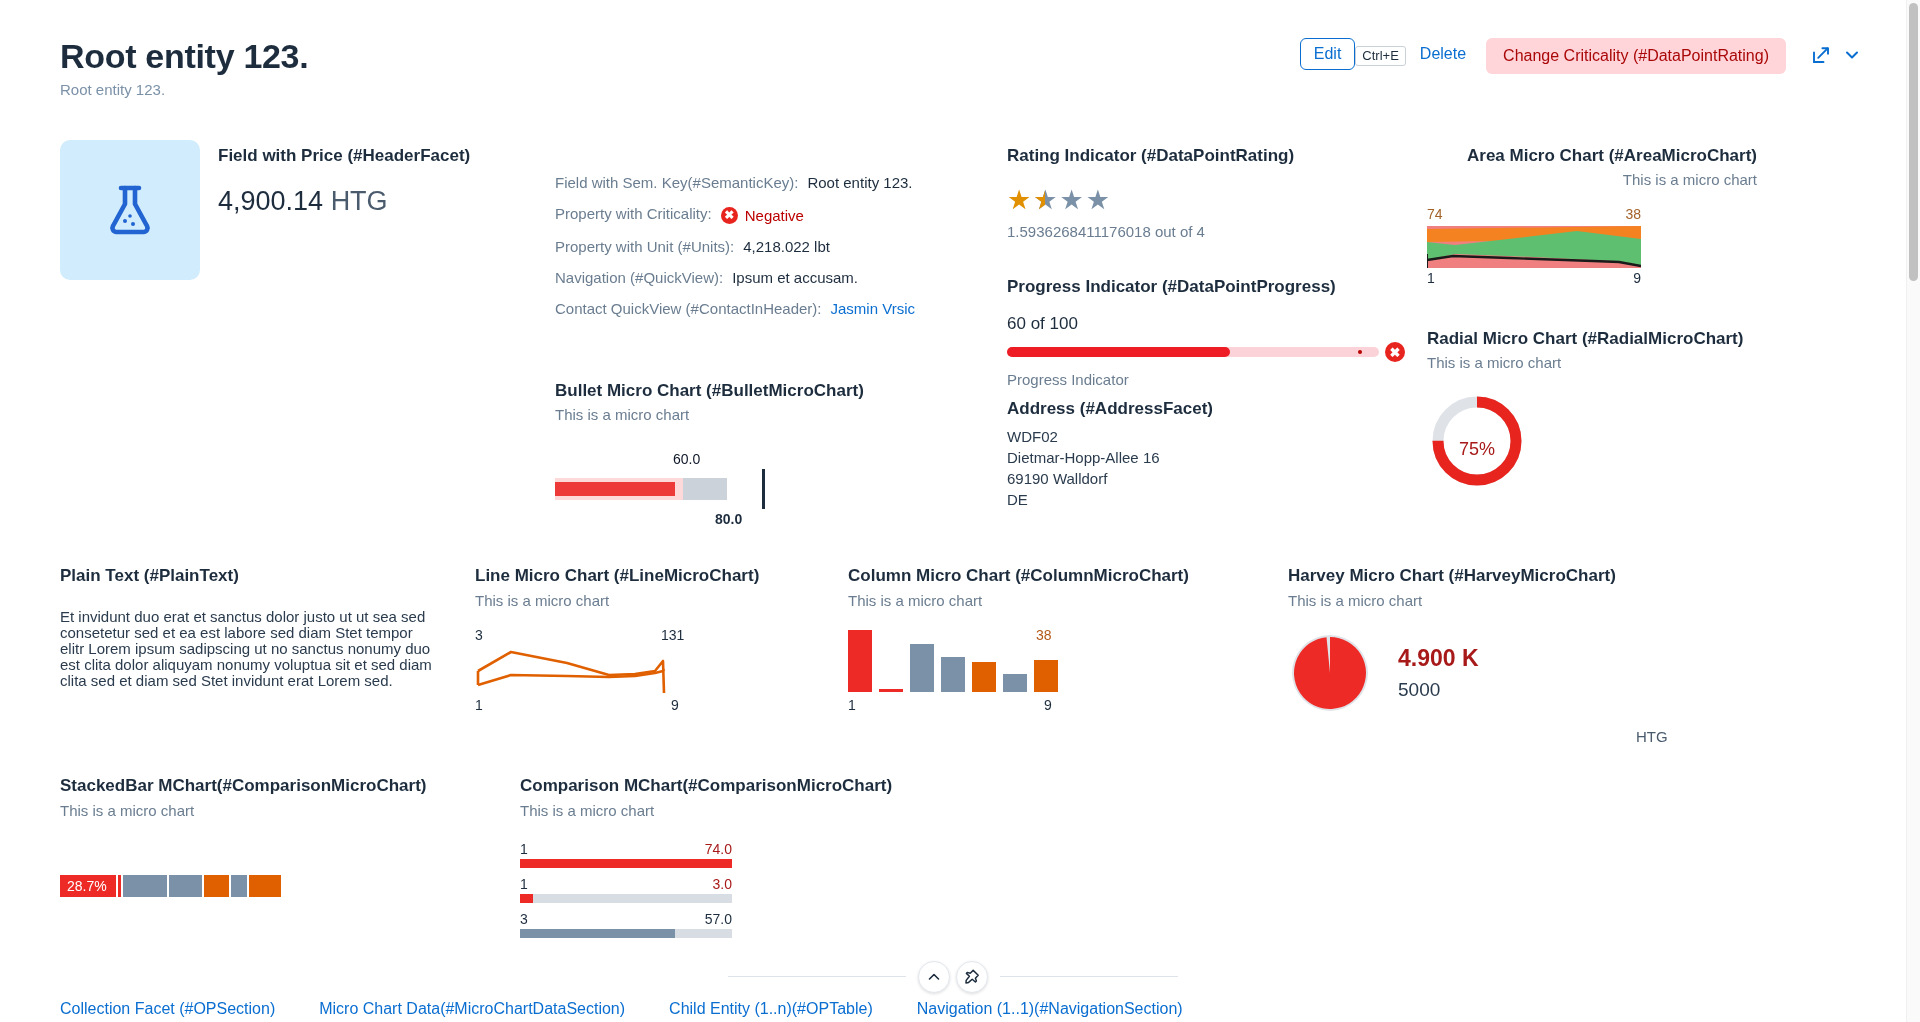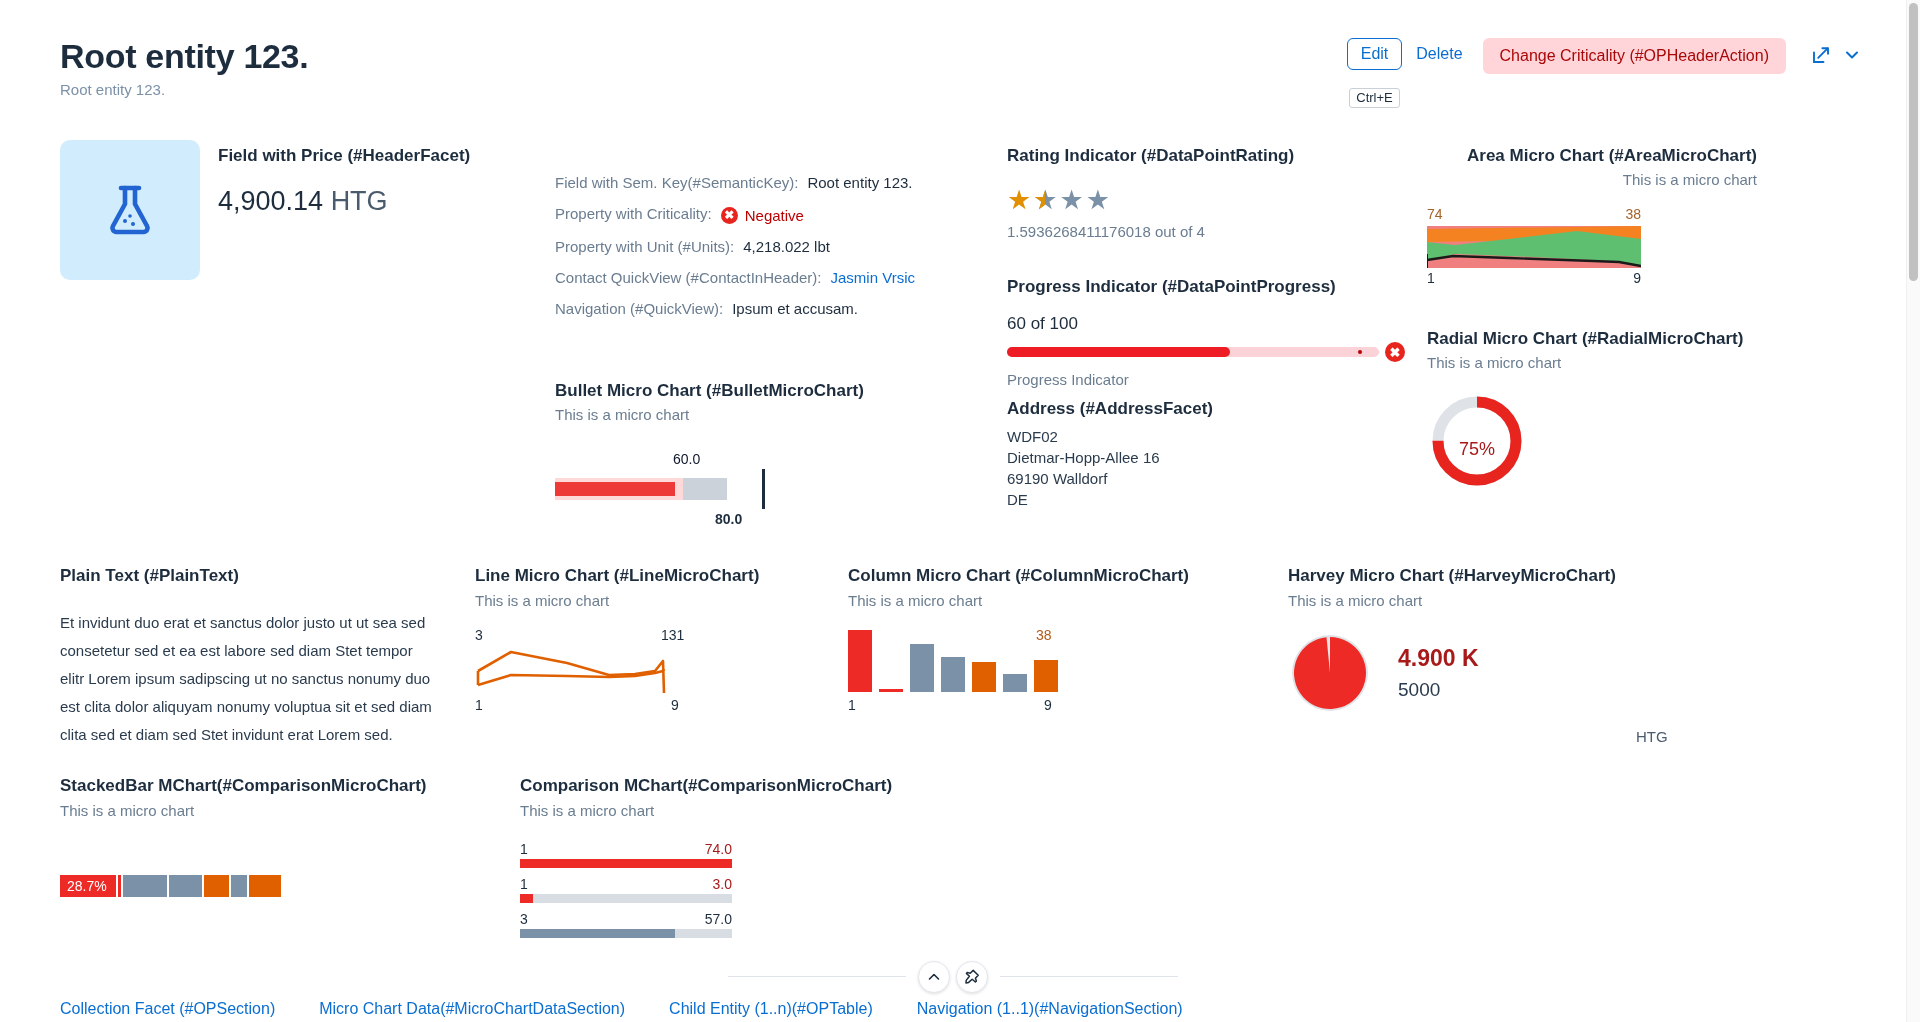--- a/index.html
+++ b/index.html
@@ -51,21 +51,21 @@
     cursor: pointer; font-family: "Liberation Sans", sans-serif;
   }
   .btn-critical {
     border: 1px solid transparent; border-radius: 6px;
     color: #aa0808; background: #ffd5da;
     font-size: 16px; height: 36px; padding: 0 16px;
     display: flex; align-items: center; justify-content: center;
     cursor: pointer; font-family: "Liberation Sans", sans-serif;
     margin-left: 6px;
   }
-  .edit-wrap { display: flex; flex-direction: column; align-items: center; gap: 14px; }
+  .edit-wrap { display: flex; flex-direction: row; align-items: center; }
   .shortcut-tip {
     margin-top: 4px; font-size: 13px; color: #1d2d3e;
     border: 1px solid #c9d0d8; background: #fff;
     border-radius: 3px; padding: 1px 6px; line-height: 16px;
   }
   .icon-btn {
     width: 34px; height: 34px; display: flex; align-items: center;
     justify-content: center; cursor: pointer; color: #0a6ed1;
     margin-left: 18px;
   }
@@ -204,21 +204,21 @@
 
   
   .sec-title {
     font-size: 17px; font-weight: bold; color: #1d2d3e;
     line-height: 22px; white-space: nowrap;
   }
   .sec-sub { font-size: 15px; color: #6a7d90; line-height: 20px; margin-top: 4px; }
 
   .plaintext-block { position: absolute; left: 60px; top: 565px; width: 372px; }
   .pt-body {
-    margin-top: 22px; font-size: 15px; line-height: 28px; color: #2a3b4d;
+    margin-top: 22px; font-size: 15px; line-height: 16px; color: #2a3b4d;
   }
 
   .line-block { position: absolute; left: 475px; top: 565px; width: 250px; }
   .lmc-wrap { position: relative; margin-top: 16px; width: 218px; height: 86px; }
   .lmc-lbl { position: absolute; font-size: 14px; color: #1d2d3e; }
   .lmc-lbl.tl { left: 0; top: 0; }
   .lmc-lbl.tr { left: 186px; top: 0; }
   .lmc-lbl.bl { left: 0; bottom: 0; }
   .lmc-lbl.br { left: 196px; bottom: 0; }
   .lmc-svg { position: absolute; left: 0; top: 18px; }
@@ -312,21 +312,21 @@
       <div class="op-title">Root entity 123.</div>
       <div class="op-subtitle">Root entity 123.</div>
     </div>
 
     <div class="header-actions">
       <div class="edit-wrap">
         <div class="btn-emph-outline">Edit</div>
         <div class="shortcut-tip">Ctrl+E</div>
       </div>
       <div class="btn-transparent">Delete</div>
-      <div class="btn-critical">Change Criticality (#OPHeaderAction)</div>
+      <div class="btn-critical">Change Criticality (#DataPointRating)</div>
       <div class="icon-btn">
         <svg width="20" height="20" viewBox="0 0 20 20" fill="none" stroke="#0a6ed1" stroke-width="1.9">
           <path d="M3 7.5 V17 H12.5" stroke-linecap="round"></path>
           <path d="M7.2 12.8 L16.6 3.4" stroke-linecap="round"></path>
           <path d="M11.4 3.2 H17 V8.8" stroke-linecap="round" stroke-linejoin="round"></path>
         </svg>
       </div>
       <div class="icon-btn chev">
         <svg width="16" height="16" viewBox="0 0 16 16" fill="none" stroke="#0a6ed1" stroke-width="2">
           <path d="M3 5.5 L8 10.5 L13 5.5" stroke-linecap="round" stroke-linejoin="round"></path>
@@ -364,26 +364,26 @@
         <span class="fg-val neg">
           <span class="err-circle">✖</span>
           <span>Negative</span>
         </span>
       </div>
       <div class="fg-row">
         <span class="fg-label">Property with Unit (#Units):</span>
         <span class="fg-val">4,218.022 lbt</span>
       </div>
       <div class="fg-row">
+        <span class="fg-label">Navigation (#QuickView):</span>
+        <span class="fg-val">Ipsum et accusam.</span>
+      </div>
+      <div class="fg-row">
         <span class="fg-label">Contact QuickView (#ContactInHeader):</span>
         <span class="fg-val link">Jasmin Vrsic</span>
-      </div>
-      <div class="fg-row">
-        <span class="fg-label">Navigation (#QuickView):</span>
-        <span class="fg-val">Ipsum et accusam.</span>
       </div>
     </div>
   </div>
 
   <div class="bullet-facet">
     <div class="facet-title">Bullet Micro Chart (#BulletMicroChart)</div>
     <div class="facet-sub">This is a micro chart</div>
     <div class="bullet-wrap">
       <div class="bullet-top-lbl">60.0</div>
       <div class="bullet-track"></div>

